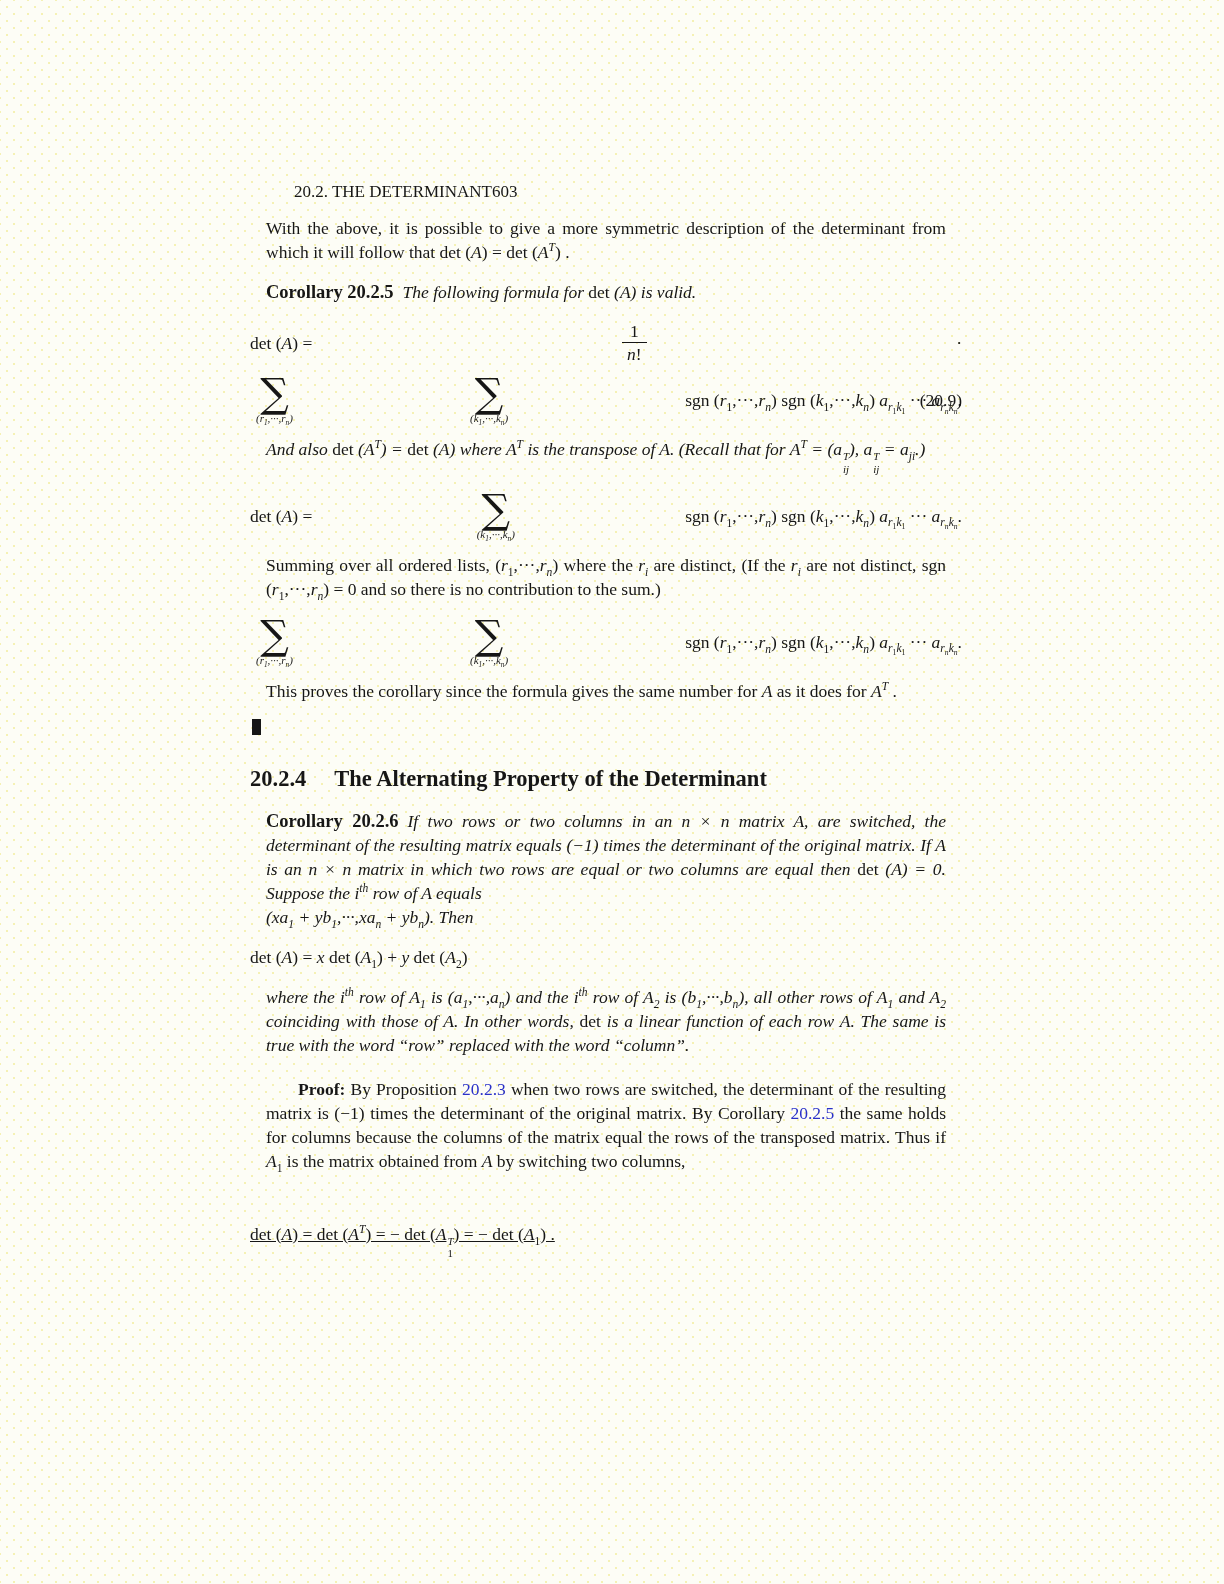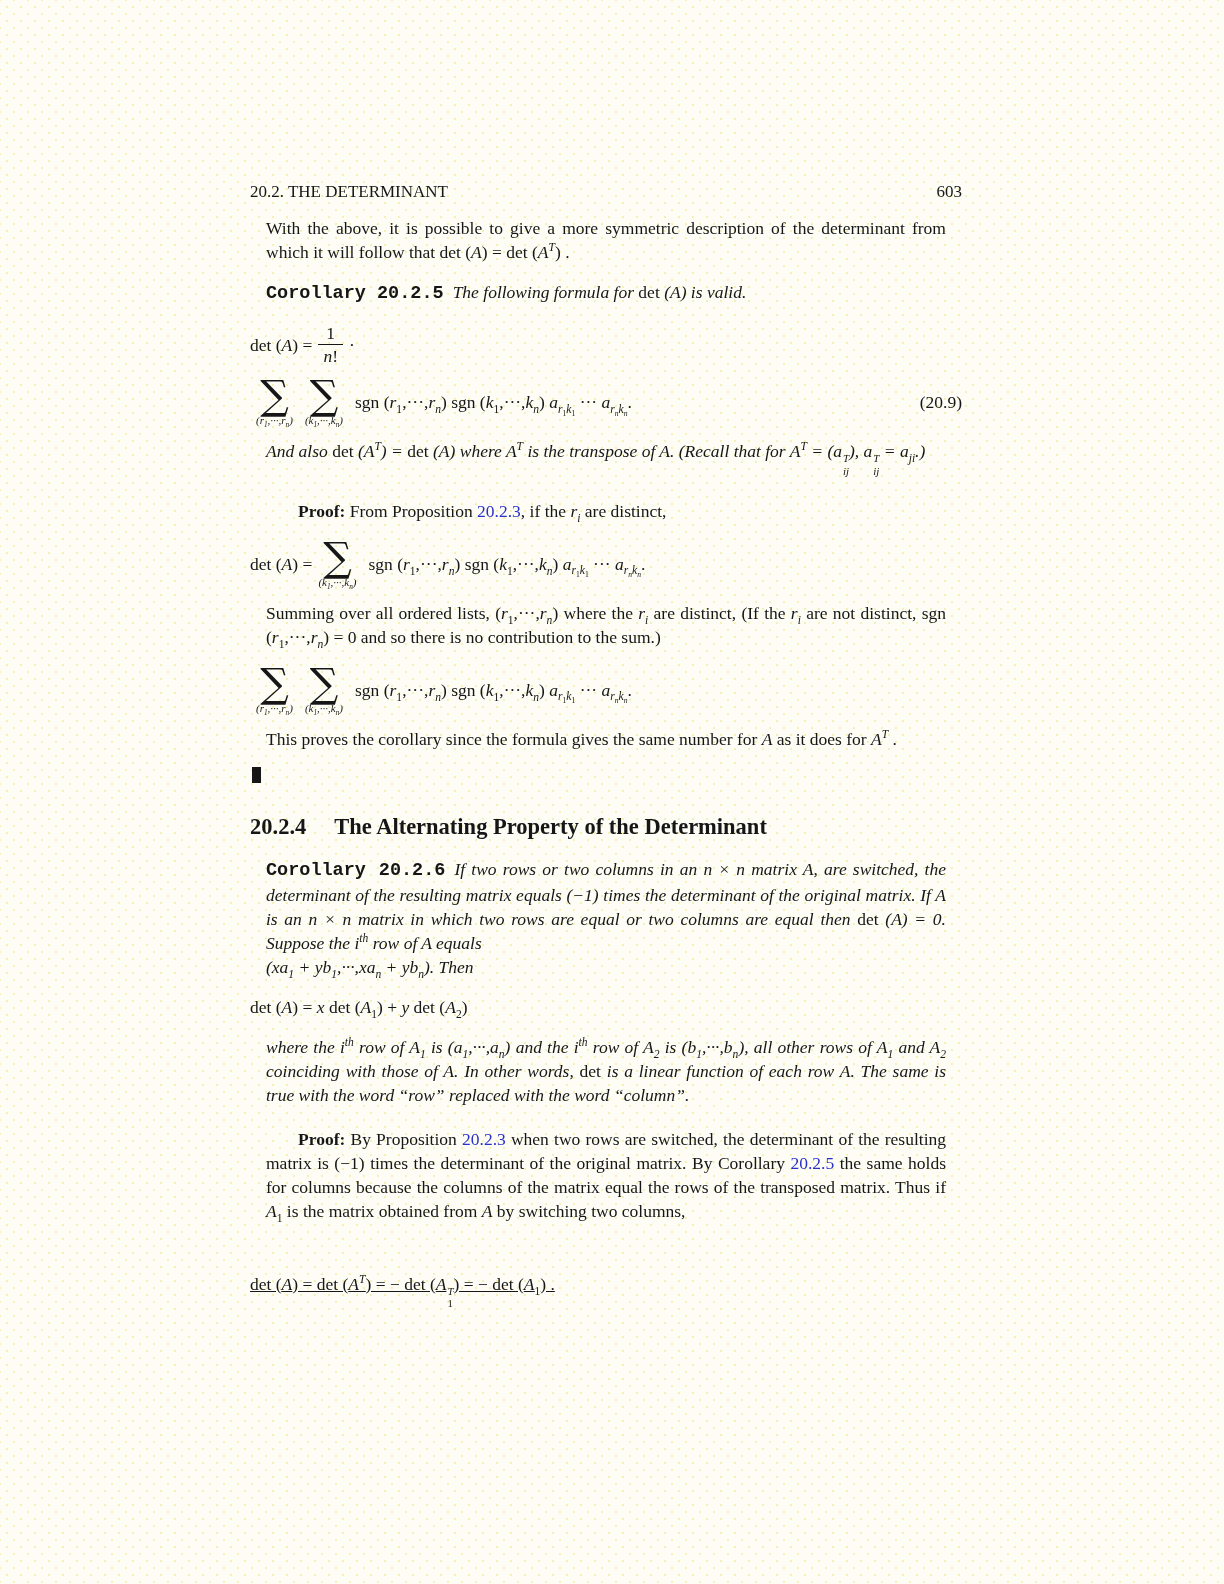--- a/index.html
+++ b/index.html
@@ -10,40 +10,40 @@
       radial-gradient(circle,#f5f1b4 1px, rgba(255,255,255,0) 1.4px),
       radial-gradient(circle,#f5f1b4 1px, rgba(255,255,255,0) 1.4px);
     background-size:14px 14px,14px 14px;
     background-position:0 0,7px 7px;
     font-family:"Liberation Serif","DejaVu Serif",serif;
     color:#161616;
     -webkit-font-smoothing:antialiased;
   }
   .page{position:relative;width:1224px;height:1584px;overflow:hidden;}
   .content{width:712px;margin-left:250px;}
-  .runhead{margin-top:182px;display:flex;justify-content:space-between;font-size:17px;}
+  .runhead{margin-top:182px;display:flex;font-size:17px;margin-left:44px;}
   .sec{font-weight:bold;font-size:22.5px;line-height:28px;}
   .sec .sec-num{margin-right:28px;}
   .sec1{margin-top:34px;}
   .sec2{margin-top:30px;}
   .para{font-size:17.5px;line-height:24px;text-align:justify;margin:16px;}
   .it{font-style:italic;}
   .rm{font-style:normal;}
   .indent{text-indent:32px;}
-  .thm-label{font-weight:bold;font-size:18.5px;margin-right:9px;font-style:normal;font-family:Liberation Mono, monospace;}
+  .thm-label{font-weight:bold;font-size:18.5px;margin-right:9px;font-style:normal;}
   .p-intro{margin-top:14px;}
   .p-cor5{margin-top:16px;}
   .p-andalso{margin-top:12px;}
   .p-proof1{margin-top:22px;}
   .p-summing{margin-top:12px;}
   .p-thisproves{margin-top:12px;}
   .p-cor6{margin-top:16px;}
   .p-where{margin-top:16px;}
   .p-proof2{margin-top:20px;}
-  .equation{position:relative;width:712px;display:flex;justify-content:flex-start;align-items:center;font-size:17.5px;line-height:24px;}
+  .equation{position:relative;width:712px;display:flex;justify-content:space-between;align-items:center;font-size:17.5px;line-height:24px;}
   .eq-frac{margin-top:12px;}
   .eq-209{margin-top:10px;}
   .eq-detsum{margin-top:10px;}
   .eq-nfact{margin-top:16px;}
   .eq-dsum{margin-top:12px;}
   .eq-linear{margin-top:14px;}
   .eq-transpose{margin-top:49px;text-decoration:underline;}
   .eqtag{position:absolute;right:0;top:50%;transform:translateY(-50%);}
   .bigop{display:inline-flex;flex-direction:column;align-items:center;margin:0 6px;}
   .sum-sym{font-family:"DejaVu Serif","DejaVu Sans",serif;font-size:40px;line-height:36px;}
@@ -98,21 +98,20 @@
     </div>
 
     <p class="para it p-andalso">And also <span class="rm">det</span> (A<sup>T</sup>) = <span class="rm">det</span> (A) where A<sup>T</sup> is the transpose of A. (Recall that for A<sup>T</sup> = (a<span class="supsub">
           <span>T</span>
           <span>ij</span>
         </span>), a<span class="supsub">
           <span>T</span>
           <span>ij</span>
         </span> = a<sub>ji</sub>.)</p>
 
-    <p class="para indent p-proof1"><span><b>Proof:</b> From Proposition </span><a class="xref">20.2.3</a><span>, if the <i>r<sub>i</sub></i> are distinct,</span></p>
 
     <div class="equation eq-detsum">
       <span>det (<i>A</i>) =</span>
       <span class="bigop">
         <span class="sum-sym">∑</span>
         <span class="sum-lim it">(<i>k</i><sub>1</sub>,···,<i>k<sub>n</sub></i>)</span>
       </span>
       <span class="mathrow">sgn (<i>r</i><sub>1</sub>,···,<i>r<sub>n</sub></i>) sgn (<i>k</i><sub>1</sub>,···,<i>k<sub>n</sub></i>) <i>a</i><sub><i>r</i><sub>1</sub><i>k</i><sub>1</sub></sub> ··· <i>a</i><sub><i>r<sub>n</sub>k<sub>n</sub></i></sub>.</span>
     </div>
 

